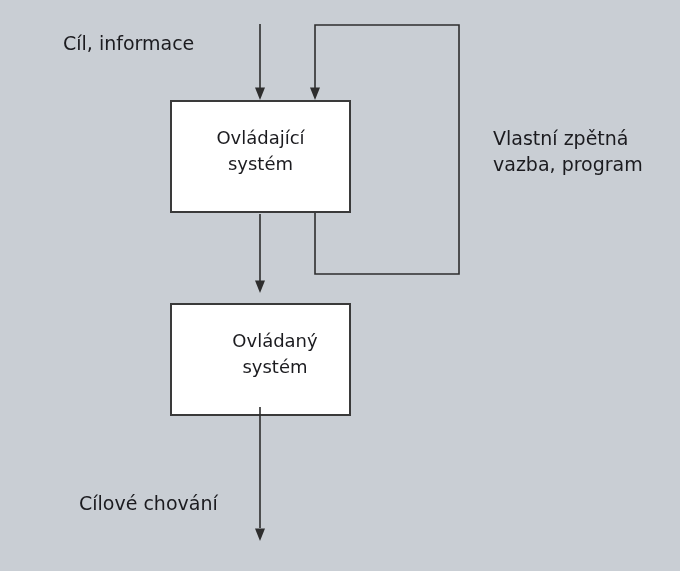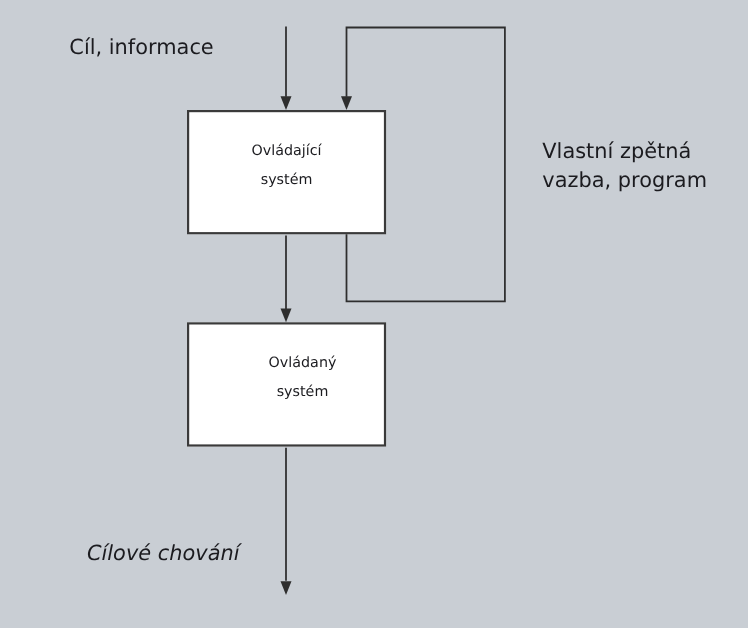--- a/index.html
+++ b/index.html
@@ -23,41 +23,41 @@
   .label {
     position: absolute;
     font-size: 19px;
     line-height: 25px;
     white-space: pre-line;
     color: #1b1b1f;
     margin-left: 25px;
   }
   #label-goal   { left: 38px;  top: 31px;  }
   #label-feedback { left: 468px; top: 125px; line-height: 26px; }
-  #label-output { left: 54px;  top: 491px; font-style: italic; }
+  #label-output { left: 54px;  top: 491px; }
   .box {
     position: absolute;
     left: 170px;
     width: 181px;
     height: 113px;
     background: #ffffff;
     border: 2px solid #3a3a3a;
     box-sizing: border-box;
     display: flex;
     align-items: center;
     justify-content: center;
     text-align: center;
-    font-size: 13px;
+    font-size: 18px;
     line-height: 26px;
     padding-bottom: 12px;
     white-space: pre-line;
     color: #1b1b1f;
   }
   #box-controlling { top: 100px; }
-  #box-controlled  { top: 293px; padding-left: 29px; }
+  #box-controlled  { top: 303px; padding-left: 29px; }
   .overlay {
     position: absolute;
     left: 0;
     top: 0;
     pointer-events: none;
   }
   .flow-line {
     fill: none;
     stroke-width: 1.6;
   }

